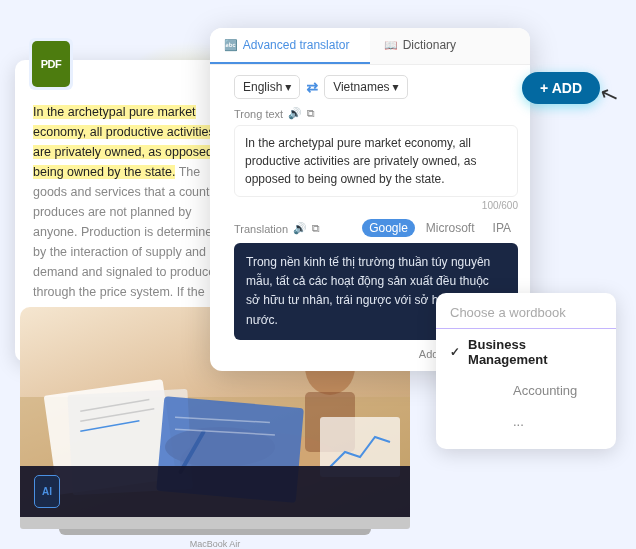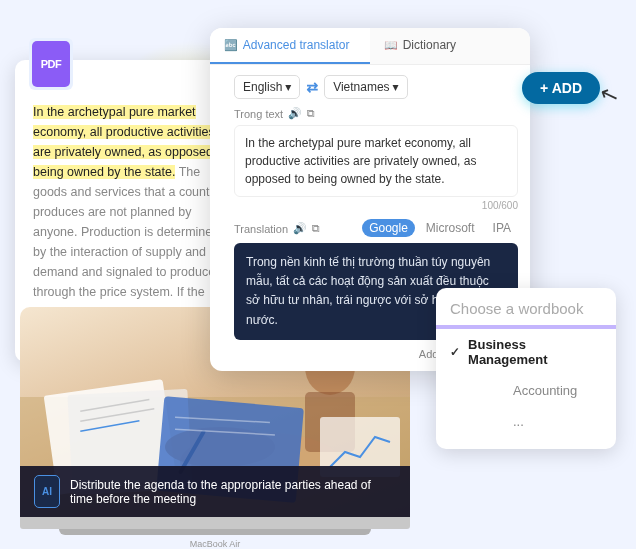--- a/index.html
+++ b/index.html
@@ -35,21 +35,21 @@
       height: 52px;
       background: #e8f0fe;
       border-radius: 6px;
       display: flex;
       align-items: center;
       justify-content: center;
     }
     .pdf-icon-inner {
       width: 38px;
       height: 46px;
-      background: #8b5cf6;
+      background: #4d7c0f;
       border-radius: 5px;
       display: flex;
       align-items: center;
       justify-content: center;
       color: white;
       font-size: 11px;
       font-weight: bold;
       letter-spacing: -0.5px;
     }
     .pdf-text-highlighted {
@@ -322,24 +322,24 @@
       bottom: 100px;
       right: 20px;
       width: 180px;
       background: white;
       border-radius: 10px;
       box-shadow: 0 4px 20px rgba(0,0,0,0.15);
       padding: 12px 0;
       z-index: 5;
     }
     .wordbook-title {
-      font-size: 15px;
+      font-size: 13px;
       color: #aaa;
       padding: 0 14px 8px;
-      border-bottom: 4px solid #c4b5fd;
+      border-bottom: 1px solid #c4b5fd;
     }
     .wordbook-item {
       padding: 8px 14px;
       font-size: 13px;
       color: #333;
       cursor: pointer;
       display: flex;
       align-items: center;
       gap: 8px;
     }
@@ -480,21 +480,20 @@
         <ellipse cx="310" cy="60" rx="25" ry="28" fill="#b07040" opacity="0.6"></ellipse>
         <rect x="285" y="85" width="50" height="60" rx="5" fill="#8a5030" opacity="0.5"></rect>
 
         <rect x="300" y="110" width="80" height="60" rx="3" fill="white" opacity="0.7"></rect>
         <polyline points="310,160 325,145 340,150 355,130 370,135" stroke="#4a90e2" stroke-width="2" fill="none"></polyline>
       </svg>
     </div>
 
     <div class="laptop-ai-bar">
       <span class="ai-badge">AI</span>
-      <span class="ai-text">Distribute the agenda to the appropriate parties ahead of time before the meeting</span>
     </div>
 
     <div class="laptop-plus">+</div>
   </div>
   <div class="laptop-base">
     <span class="laptop-label">MacBook Air</span>
   </div>
 </div>
 
 <div class="wordbook-dropdown">

